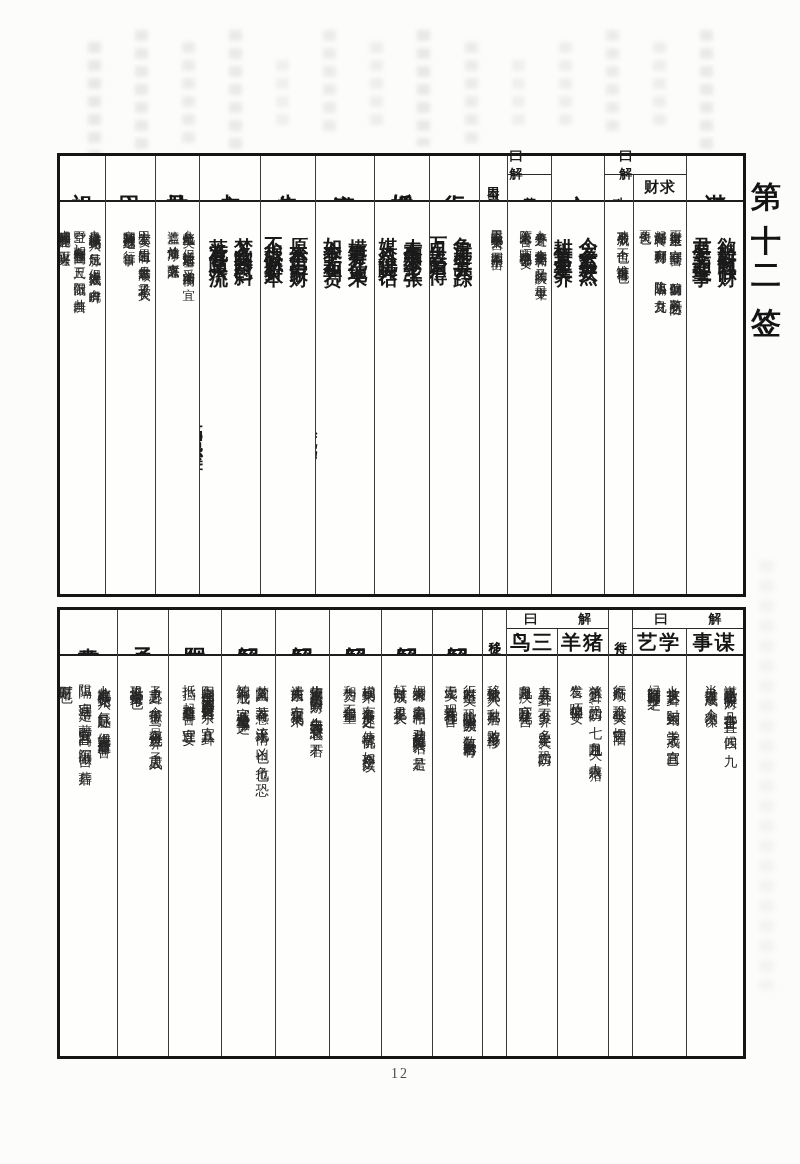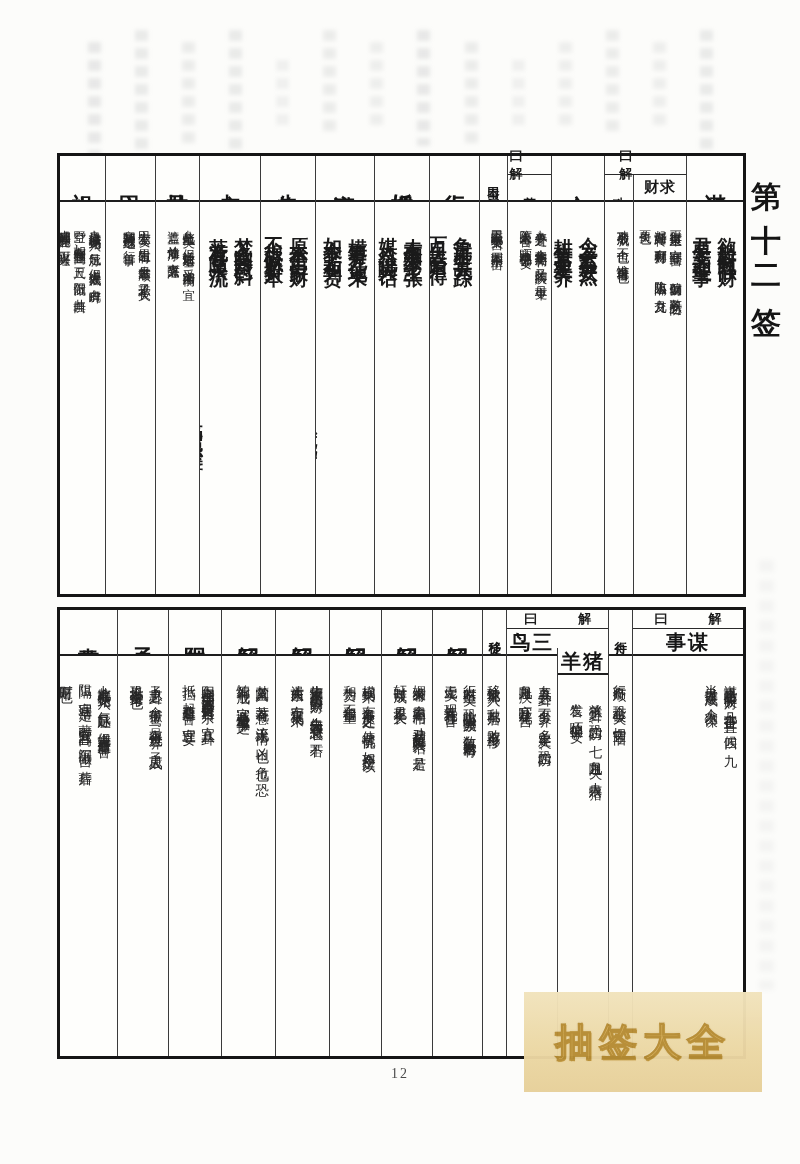--- a/index.html
+++ b/index.html
@@ -287,38 +287,47 @@
           <div class="subrow">
             <div class="col" style="flex-grow: 62;">
               <div class="hdr horiz-big h-sub">
                 <span class="htext">事谋</span>
               </div>
               <div class="body prose">
                 <div class="tline">谋事恐防是非失财　凡事宜行正直　候四、九</div>
                 <div class="tline">肖犬者谋定成　余人勿谋</div>
               </div>
             </div>
+            <div class="col" style="flex-grow: 58;">
+              <div class="hdr horiz-big h-sub">
+                <span class="htext">艺学</span>
+              </div>
+              <div class="body prose">
+                <div class="tline">卜学技艺之卦　时运未到　学之无成　宜自己</div>
+                <div class="tline">候时运到时拜师学之</div>
+              </div>
+            </div>
           </div>
         </div>
         <div class="group" style="flex-grow: 25;">
           <div class="subrow">
             <div class="col" style="flex-grow: 25;">
               <div class="hdr smallv h-full">
                 <span class="htext">行舟</span>
               </div>
               <div class="body prose">
                 <div class="tline">行舟不顺　恐有破失　切宜守旧</div>
               </div>
             </div>
           </div>
         </div>
         <div class="group" style="flex-grow: 110;">
           <div class="banner">曰　解</div>
           <div class="subrow">
-            <div class="col" style="flex-grow: 55; margin-top: 19px;">
+            <div class="col" style="flex-grow: 55;">
               <div class="hdr horiz-big h-sub">
                 <span class="htext">羊猪</span>
               </div>
               <div class="body prose">
                 <div class="tline">猪羊之卦　恐防四、七、九月阻失　大中只猪</div>
                 <div class="tline">发售　吓伯公保平安</div>
               </div>
             </div>
             <div class="col" style="flex-grow: 55;">
               <div class="hdr horiz-big h-sub">
@@ -444,18 +453,15 @@
                 <div class="tline">卜此地有横龙结穴　气脉足旺　但嫌葬后有是非口舌</div>
                 <div class="tline">阻隔　宜理清楚　葬时点穴宜占高　沉阳做吉　葬后</div>
                 <div class="tline">财丁旺也</div>
               </div>
             </div>
           </div>
         </div>
       </div>
   </div>
 
-  <div class="watermark">
-    <span class="wm-text">抽签大全</span>
-  </div>
 
   <div class="page-number">12</div>
 </div>
 
 </body></html>

